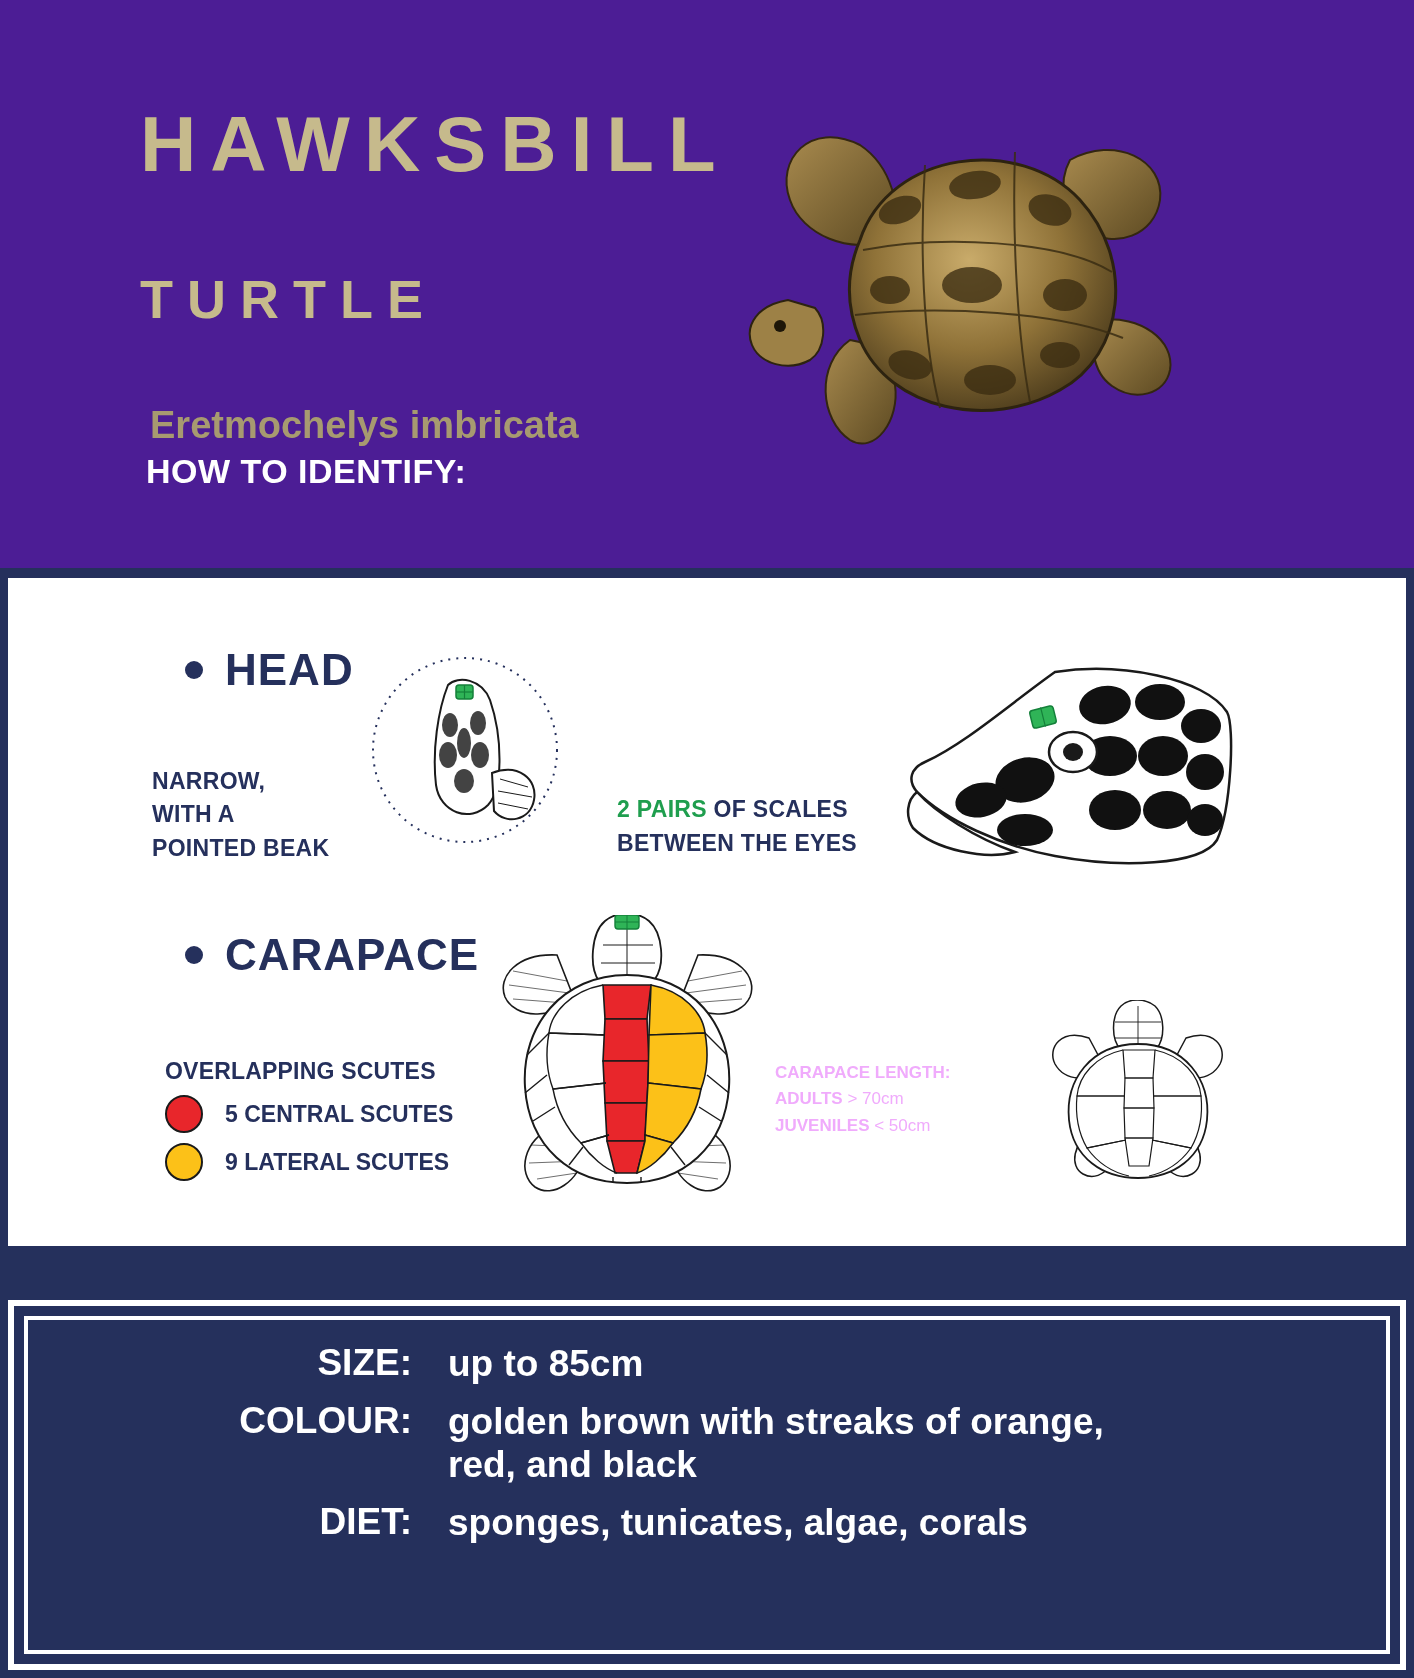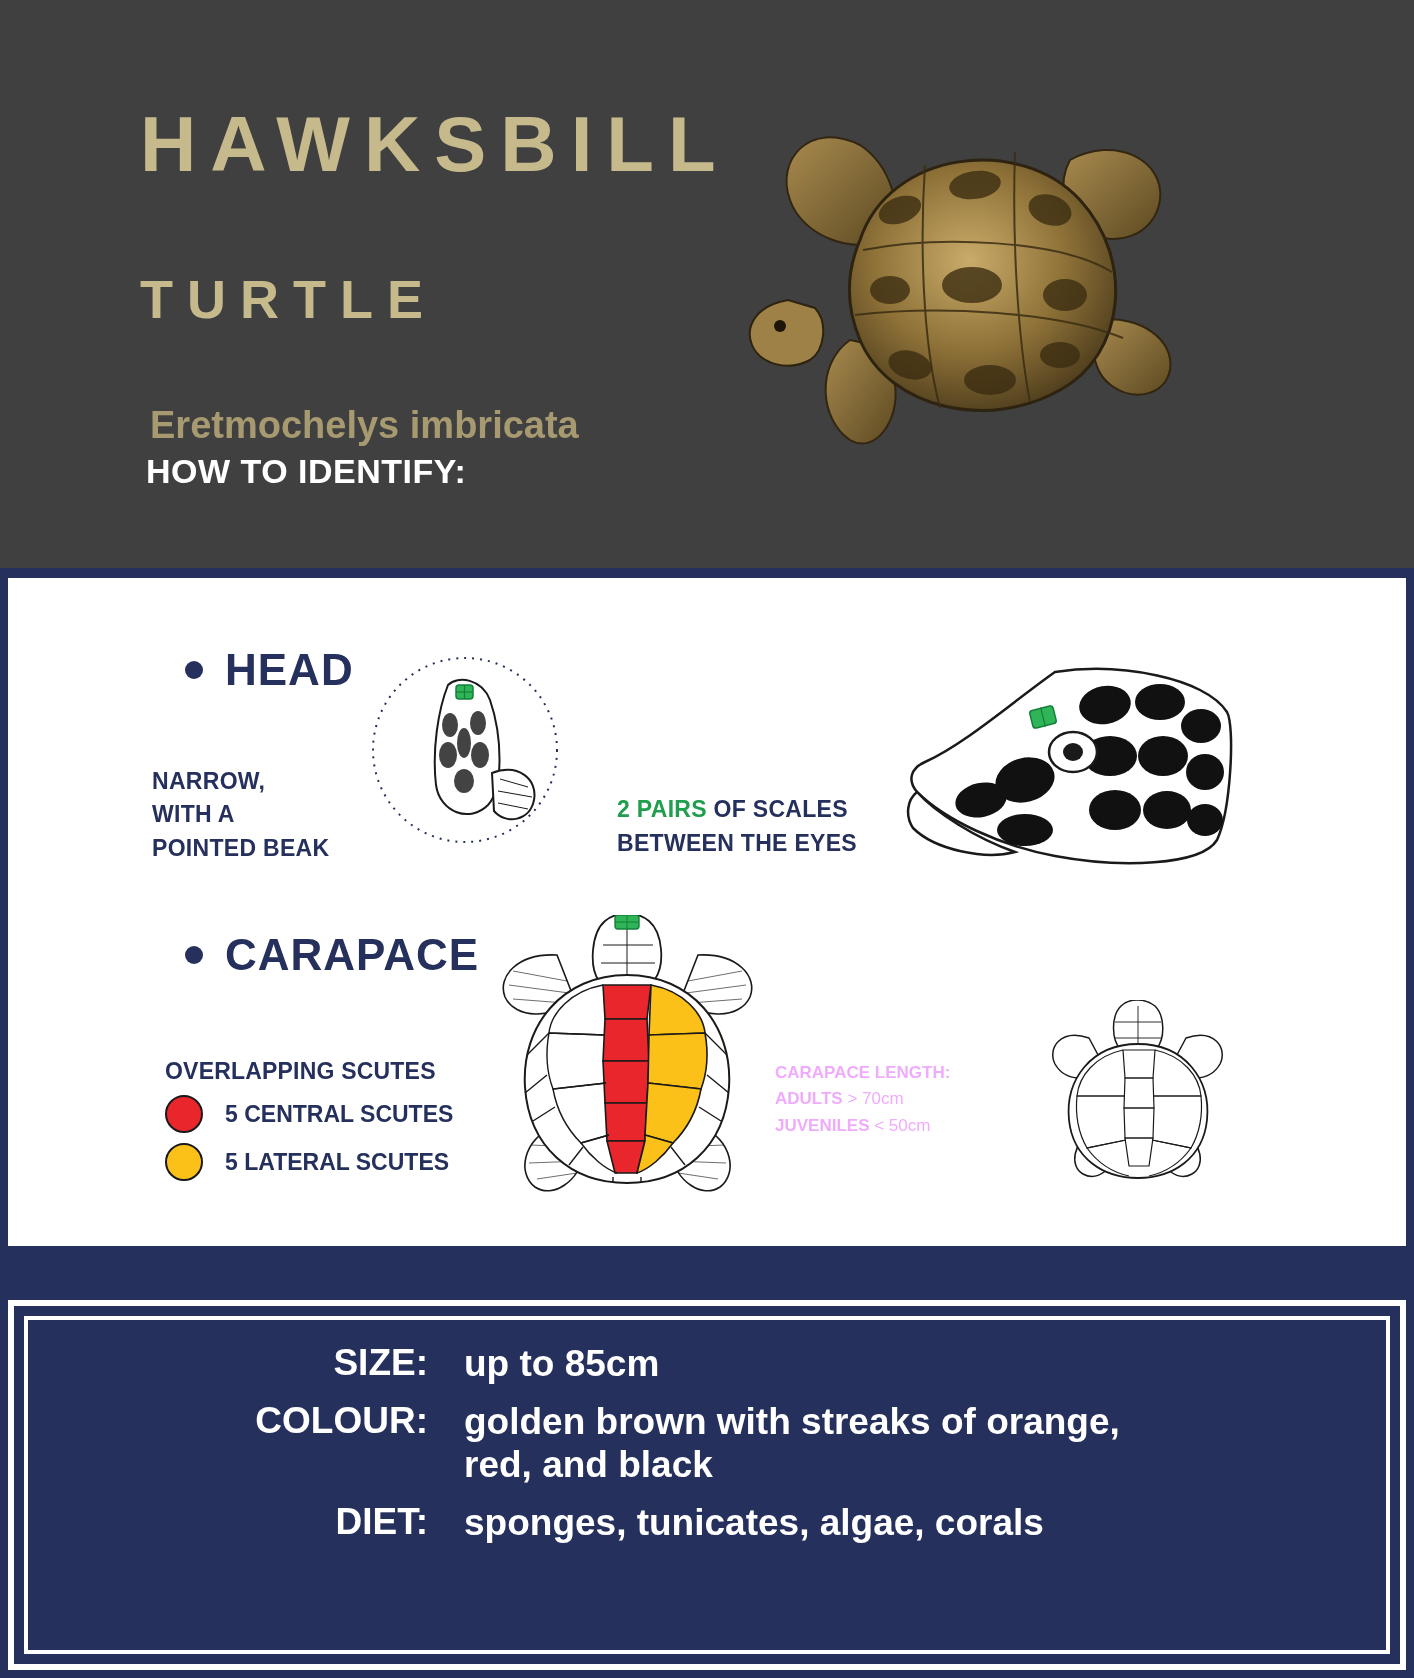--- a/index.html
+++ b/index.html
@@ -13,21 +13,21 @@
     position: relative;
     font-family: "Liberation Sans", sans-serif;
     overflow: hidden;
   }
 
   
   .header {
     position: absolute;
     left: 0; top: 0;
     width: 1414px; height: 568px;
-    background: #404040;
+    background: #4c1d95;
   }
   .title-line1 {
     position: absolute;
     left: 140px; top: 105px;
     font-size: 78px;
     font-weight: bold;
     letter-spacing: 14px;
     color: #c6ba8c;
     line-height: 1;
   }
@@ -195,21 +195,21 @@
   .facts-inner {
     position: absolute;
     left: 24px; top: 1316px;
     width: 1366px; height: 338px;
     border: 4px solid #ffffff;
     box-sizing: border-box;
     background: #25305c;
   }
   .facts-table {
     position: absolute;
-    left: 24px; top: 1342px;
+    left: 8px; top: 1342px;
     width: 1366px;
   }
   .fact-row {
     display: flex;
     align-items: flex-start;
     margin-bottom: 14px;
   }
   .fact-label {
     width: 440px;
     text-align: right;
@@ -358,21 +358,21 @@
 </div>
 
 <div class="scutes-block">
   <div class="heading">OVERLAPPING SCUTES</div>
   <div class="scute-row">
     <div class="scute-swatch" style="background:#e8262b"></div>
     <span>5 CENTRAL SCUTES</span>
   </div>
   <div class="scute-row">
     <div class="scute-swatch" style="background:#fcc118"></div>
-    <span>5 LATERAL SCUTES</span>
+    <span>9 LATERAL SCUTES</span>
   </div>
 </div>
 
 <div class="length-block">
   <div><b>CARAPACE LENGTH:</b></div>
   <div>
     <b>ADULTS</b><span class="reg"> &gt; 70cm</span>
   </div>
   <div>
     <b>JUVENILES</b><span class="reg"> &lt; 50cm</span>

